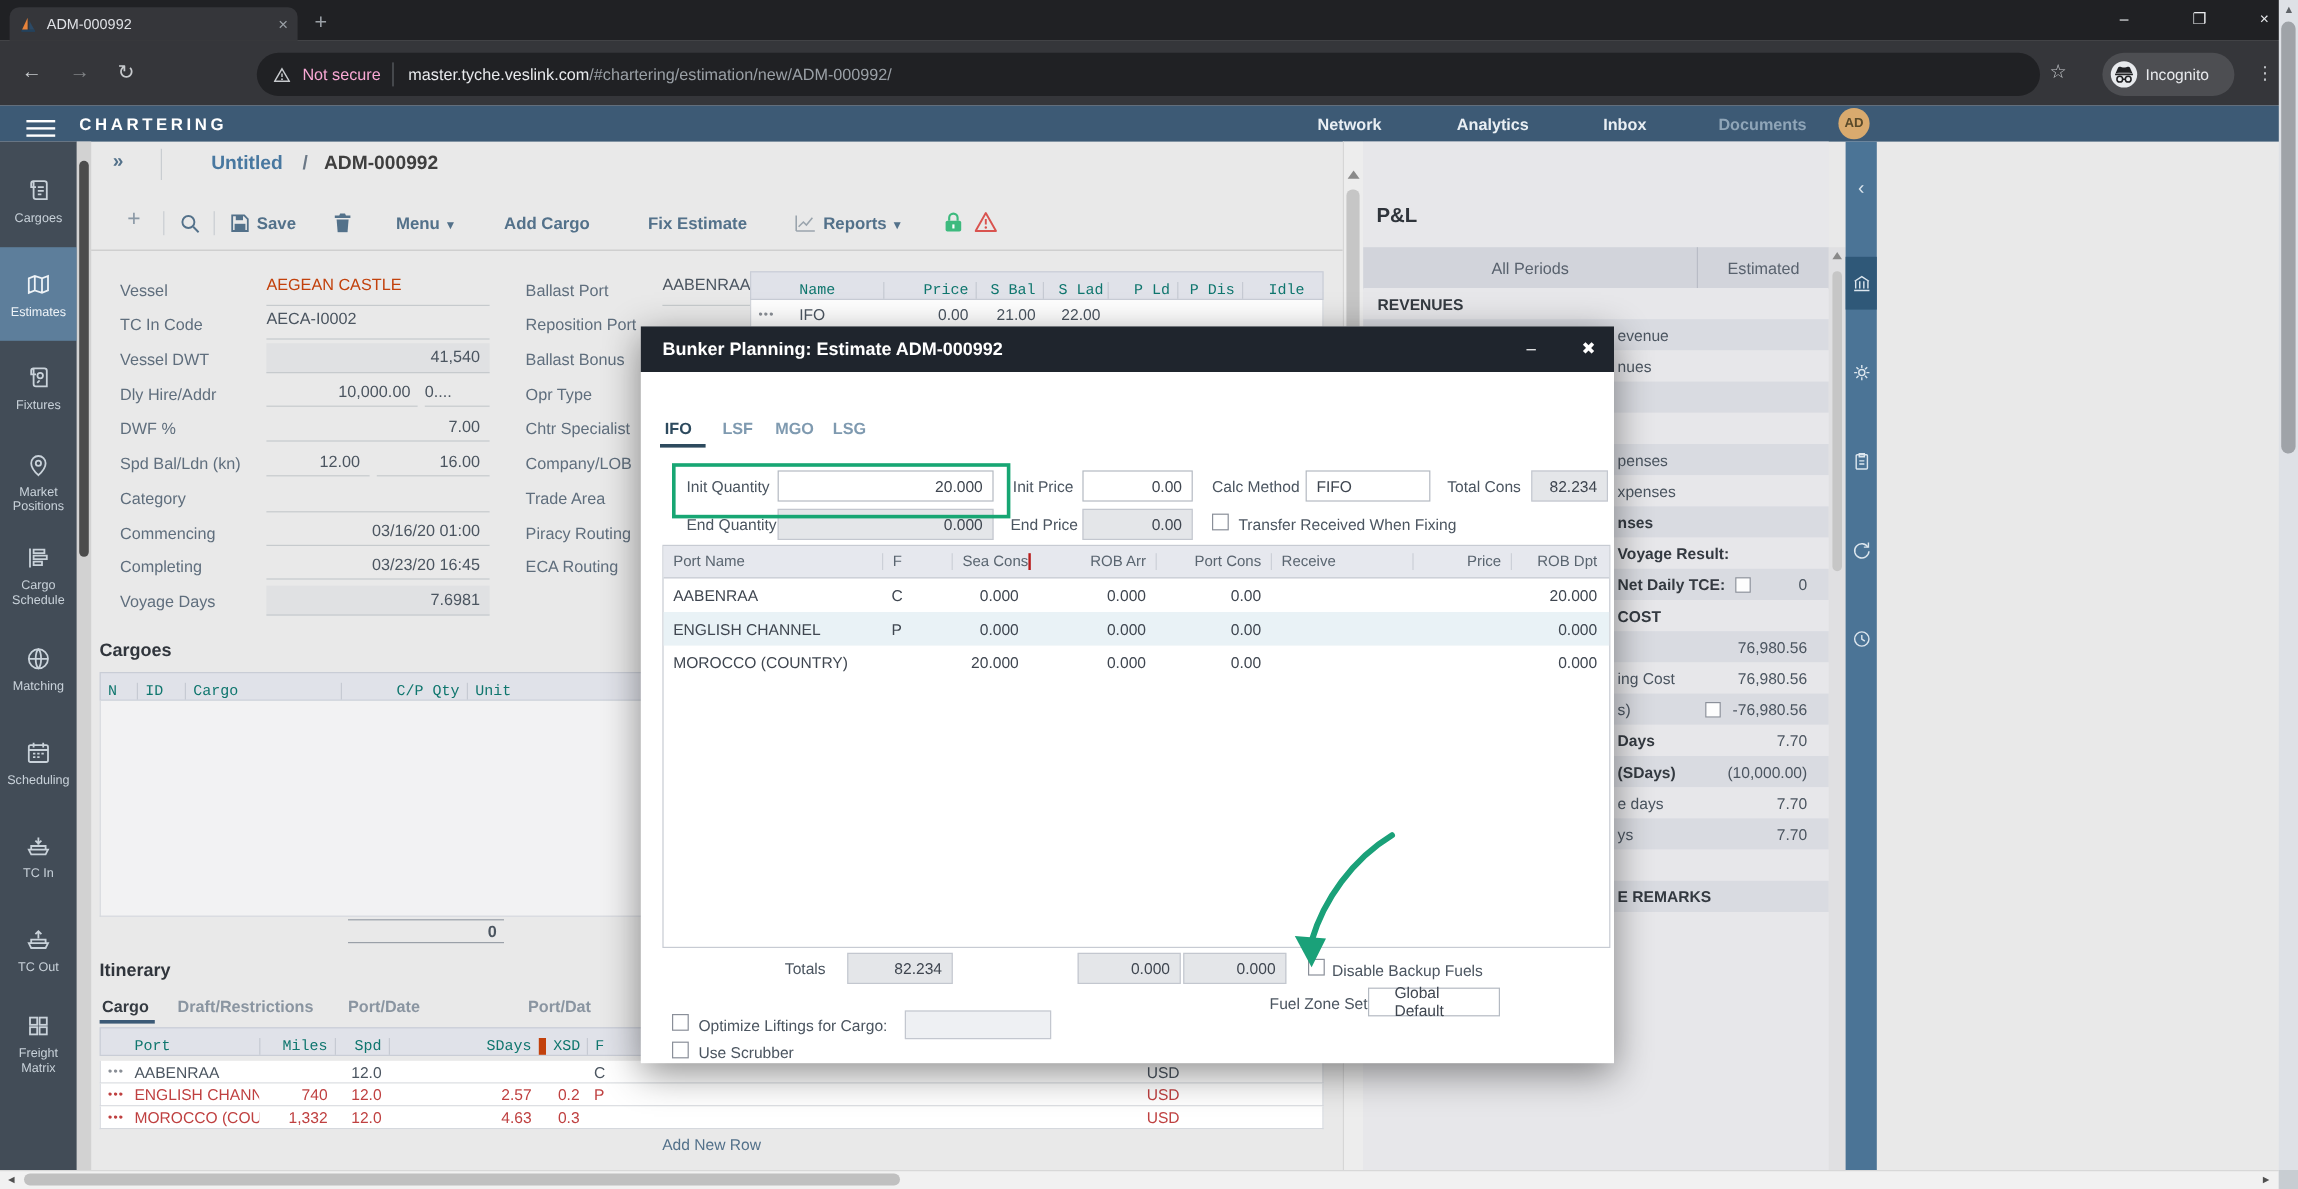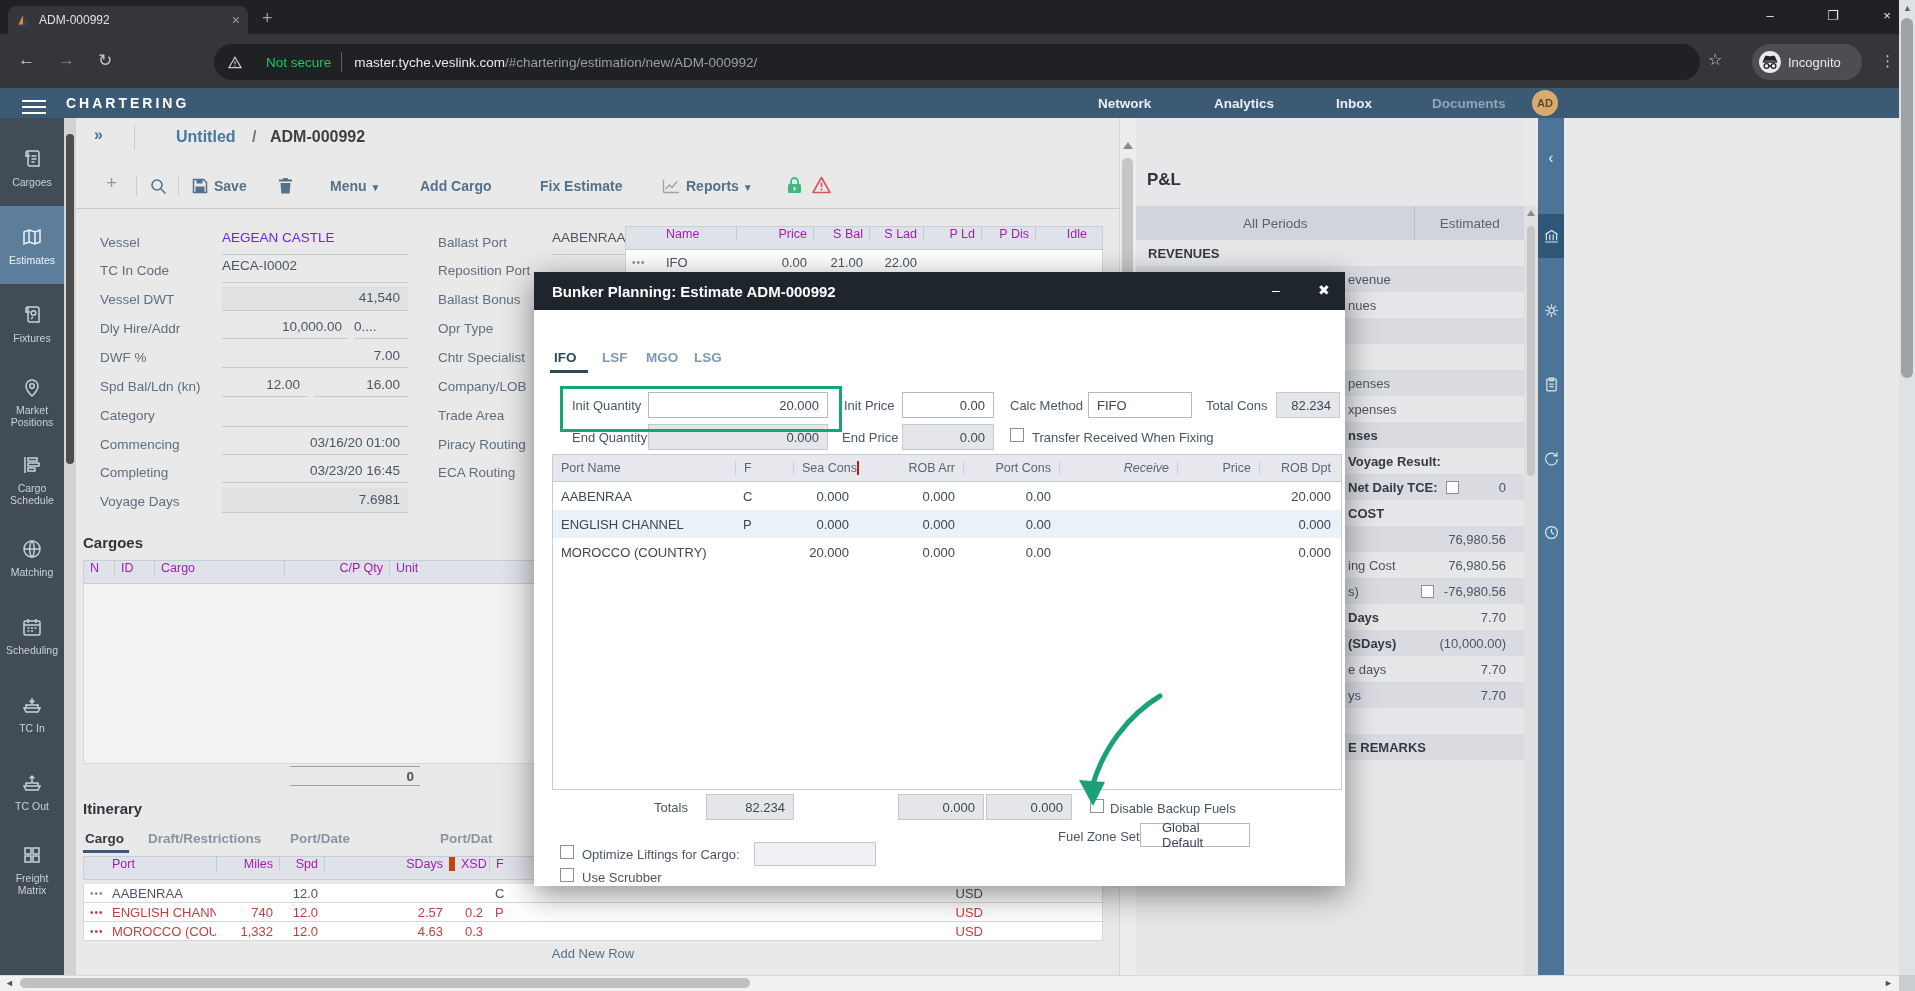--- a/index.html
+++ b/index.html
@@ -12,21 +12,21 @@
   .tab{left:8px;top:6px;width:240px;height:28px;background:#35363a;border-radius:8px 8px 0 0;
        display:flex;align-items:center;padding:0 8px;box-sizing:border-box;color:#dfe1e5;font-size:12px;}
   .tab .ttl{margin-left:8px;flex:1;}
   .tab .tclose{color:#9aa0a6;font-size:14px;cursor:pointer;}
   .newtab{left:262px;top:8px;color:#9aa0a6;font-size:18px;}
   .winbtn{top:8px;color:#e8eaed;font-size:13px;width:30px;text-align:center;}
   .btoolbar{left:0;top:34px;width:1915px;height:54px;background:#35363a;}
   .navbtn{top:50px;font-size:17px;color:#c7cacd;}
   .omnibox{left:214px;top:44px;width:1486px;height:36px;background:#202124;border-radius:18px;
            display:flex;align-items:center;padding:0 14px;box-sizing:border-box;font-size:13.5px;}
-  .omnibox .nsec{color:#22c55e;margin:0 10px 0 24px;}
+  .omnibox .nsec{color:#f9a8d4;margin:0 10px 0 10px;}
   .omnibox .odiv{width:1px;height:20px;background:#5f6368;margin-right:12px;}
   .omnibox .dom{color:#e8eaed;}
   .omnibox .path{color:#9aa0a6;}
   .star{left:1708px;top:50px;color:#c7cacd;font-size:16px;}
   .incog{left:1752px;top:44px;width:110px;height:36px;background:#4d4e52;border-radius:18px;
          display:flex;align-items:center;padding:0 6px;box-sizing:border-box;}
   .incog .itxt{color:#e8eaed;font-size:13px;margin-left:6px;}
   .bmenu{left:1880px;top:52px;color:#c7cacd;font-size:15px;}
   
   .vscroll{left:1899px;top:0;width:16px;height:991px;background:#dee1e6;}
@@ -49,26 +49,26 @@
   .sbscroll{left:64px;top:118px;width:12px;height:857px;background:#d2d2d2;}
   .sbthumb{left:66px;top:134px;width:8px;height:330px;background:#4c4c4c;border-radius:4px;}
   
   .etitle{font-size:16px;font-weight:bold;}
   .tbtxt{color:#53718a;font-size:14px;font-weight:700;}
   .tdiv{width:1px;height:20px;background:#c9cdd1;}
   .hr{background:#c9c9c9;height:1px;}
   
   .flabel{color:#5f6e7d;font-size:13.5px;}
   .fval{color:#4b5560;font-size:13.5px;}
-  .fvalmut{color:#6d28d9;font-size:13.5px;}
+  .fvalmut{color:#c2410c;font-size:13.5px;}
   .ufield{border-bottom:1px solid #c6cacd;}
   .gfield{background:#e0e1e3;border-bottom:1px solid #c6cacd;}
   
-  .ghead{background:#e0e2e9;border:1px solid #c9cdd6;box-sizing:border-box;display:flex;align-items:flex-start;
-         color:#a21caf;font-size:12.5px;}
+  .ghead{background:#e0e2e9;border:1px solid #c9cdd6;box-sizing:border-box;display:flex;align-items:flex-end;
+         color:#0f766e;font-size:12.5px;font-family:Liberation Mono, monospace;}
   .ghead span,.grow span{padding:0 6px;box-sizing:border-box;white-space:nowrap;overflow:hidden;}
   .grow{background:#fff;border:1px solid #d5d8dd;border-top:none;box-sizing:border-box;display:flex;align-items:center;
         color:#4b5560;font-size:13px;}
   .num{text-align:right;}
   .menu3{color:#8a8f96;font-size:10px;letter-spacing:1px;}
   .red, .red span{color:#bf4040;}
   .seclbl{color:#30353c;font-size:15px;font-weight:bold;}
   .itab{font-size:13.5px;color:#8a95a1;font-weight:600;}
   .itab.on{color:#343a41;font-weight:bold;}
   .addrow{color:#53718a;font-size:13px;text-align:center;}
@@ -108,21 +108,21 @@
   .minput{position:absolute;border:1px solid #b4bac2;background:#fff;font-size:13px;color:#3f4650;
           display:flex;align-items:center;justify-content:flex-end;padding:0 8px;box-sizing:border-box;}
   .minput.left{justify-content:flex-start;}
   .minput.ro{background:#e4e6e9;border-color:#c3c7cf;}
   .mtable{position:absolute;left:18px;top:182px;width:790px;height:336px;border:1px solid #c7cbd3;box-sizing:border-box;background:#fff;}
   .mthead{display:flex;height:26px;background:#e6e8ee;border-bottom:1px solid #c7cbd3;color:#5a6570;font-size:12.5px;align-items:center;}
   .mtrow{display:flex;height:28px;align-items:center;font-size:13px;color:#3f4650;}
   .mtrow.alt{background:#e9f2f6;}
   .mthead span,.mtrow span{padding:0 8px;box-sizing:border-box;white-space:nowrap;overflow:hidden;}
   .cw0{width:182px;} .cw1{width:58px;} .cw2{width:64px;text-align:right;} .cw3{width:106px;text-align:right;}
-  .cw4{width:96px;text-align:right;} .cw5{width:118px;text-align:right;font-style:italic;} .cw6{width:82px;text-align:right;} .cw7{width:80px;text-align:right;}
+  .cw4{width:96px;text-align:right;} .cw5{width:118px;text-align:left;} .cw6{width:82px;text-align:right;} .cw7{width:80px;text-align:right;}
   .hilite{position:absolute;border:3px solid #17a673;z-index:60;}
   .mck{position:absolute;width:14px;height:14px;background:#fff;border:1px solid #8a8f99;box-sizing:border-box;}
   .uline{position:absolute;height:3px;background:#2d4a5e;}
   
   .hscroll{left:0;top:975px;width:1899px;height:16px;background:#f1f1f1;border-top:1px solid #d8d8d8;box-sizing:border-box;}
   .hthumb{left:20px;top:978px;width:730px;height:10px;background:#c0c0c0;border-radius:5px;}
   .harr{color:#505050;font-size:9px;top:978px;}
   .corner{left:1899px;top:975px;width:16px;height:16px;background:#c8cdd2;}
 </style>
 </head>

